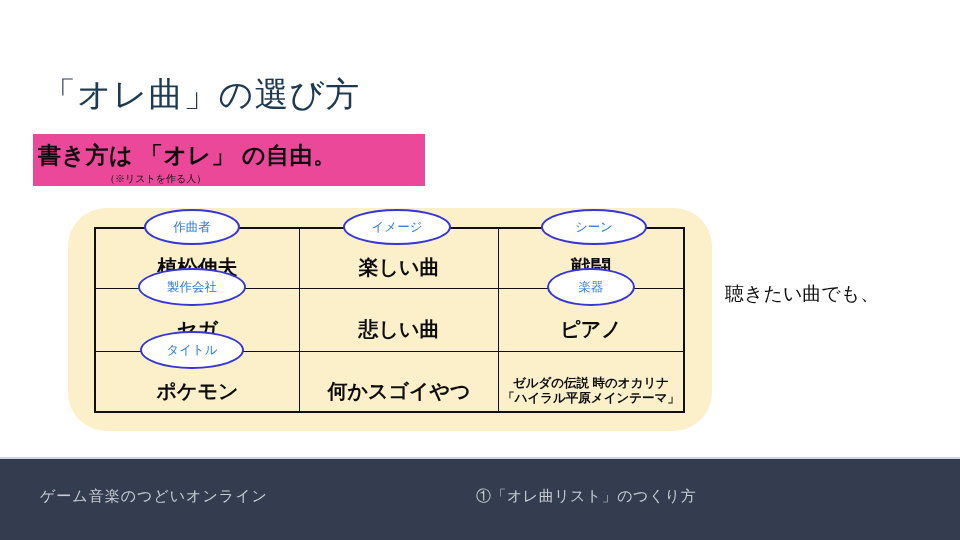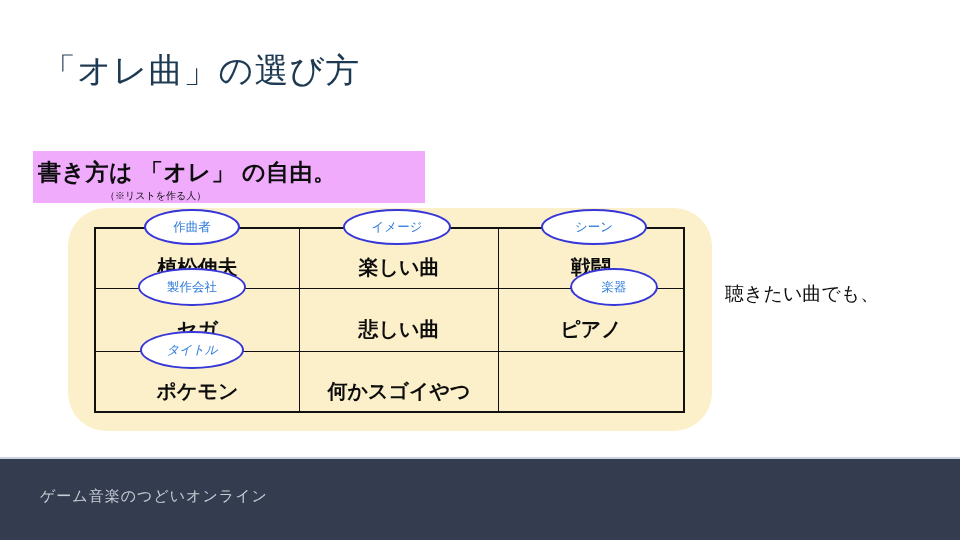--- a/index.html
+++ b/index.html
@@ -1,27 +1,27 @@
 <!DOCTYPE html>
 <html><head>
 <meta charset="utf-8">
 <style>
   html,body{margin:0;padding:0;background:#888;}
   .slide{
     position:relative;width:960px;height:540px;background:#ffffff;
     overflow:hidden;font-family:"Liberation Sans",sans-serif;
   }
   .slide-title{
-    position:absolute;left:42px;top:48px;
+    position:absolute;left:42px;top:72px;
     font-family:"Liberation Serif","DejaVu Serif",serif;
     font-size:34px;color:#1E3A52;letter-spacing:1px;white-space:nowrap;
   }
   .callout{
-    position:absolute;left:33px;top:151px;width:392px;height:52px;
-    background:#f0abfc;
+    position:absolute;left:33px;top:134px;width:392px;height:52px;
+    background:#ec4899;
   }
   .callout-heading{
     margin:6px 0 0 5px;font-size:23px;font-weight:bold;color:#0d0d0d;
     white-space:nowrap;letter-spacing:0.5px;
   }
   .callout-note{
     margin:1px 0 0 72px;font-size:10px;color:#111;white-space:nowrap;
   }
   .panel{
     position:absolute;left:68px;top:208px;width:644px;height:223px;
@@ -48,22 +48,22 @@
   }
   .oval{
     position:absolute;background:#ffffff;border:2px solid #3636D9;
     border-radius:50%;display:flex;align-items:center;justify-content:center;
     color:#2E7BDB;font-size:12.5px;box-sizing:border-box;white-space:nowrap;
   }
   .oval-composer{left:144px;top:209px;width:96px;height:36px;}
   .oval-image{left:343px;top:209px;width:108px;height:36px;}
   .oval-scene{left:541px;top:209px;width:106px;height:36px;}
   .oval-company{left:138px;top:268px;width:108px;height:38px;}
-  .oval-instrument{left:570px;top:268px;width:88px;height:38px;}
-  .oval-title{left:140px;top:331px;width:104px;height:38px;font-style:italic;}
+  .oval-instrument{left:547px;top:268px;width:88px;height:38px;}
+  .oval-title{left:140px;top:331px;width:104px;height:38px;}
   .oval-song{left:513px;top:335px;width:164px;height:32px;}
   .side-note{
     position:absolute;left:725px;top:281px;font-size:19px;line-height:25px;
     color:#0d0d0d;white-space:nowrap;
   }
   .footer-line{
     position:absolute;left:0;top:457px;width:960px;height:2px;background:#C9D4E0;
   }
   .footer{
     position:absolute;left:0;top:459px;width:960px;height:81px;background:#333D4F;
@@ -97,31 +97,38 @@
     <div class="cell row1 b-r b-b">植松伸夫</div>
     <div class="cell row1 b-r b-b">楽しい曲</div>
     <div class="cell row1 b-b">戦闘</div>
 
     <div class="cell row2 b-r b-b">セガ</div>
     <div class="cell row2 b-r b-b">悲しい曲</div>
     <div class="cell row2 b-b">ピアノ</div>
 
     <div class="cell row3 b-r">ポケモン</div>
     <div class="cell row3 b-r">何かスゴイやつ</div>
+    <div class="cell row3">
+      <div class="cell-multiline">
+        <span>ゼルダの伝説 時のオカリナ</span>
+        <span>「ハイラル平原メインテーマ」</span>
+      </div>
+    </div>
   </div>
 
   <div class="oval oval-composer">作曲者</div>
   <div class="oval oval-image">イメージ</div>
   <div class="oval oval-scene">シーン</div>
   <div class="oval oval-company">製作会社</div>
   <div class="oval oval-instrument">楽器</div>
   <div class="oval oval-title">タイトル</div>
 
   <div class="side-note">
     <div>聴きたい曲でも、</div>
   </div>
 
   <div class="footer-line"></div>
   <div class="footer">
     <div class="footer-left">ゲーム音楽のつどいオンライン</div>
+    <div class="footer-center">①「オレ曲リスト」のつくり方</div>
   </div>
 
 </div>
 
 </body></html>

